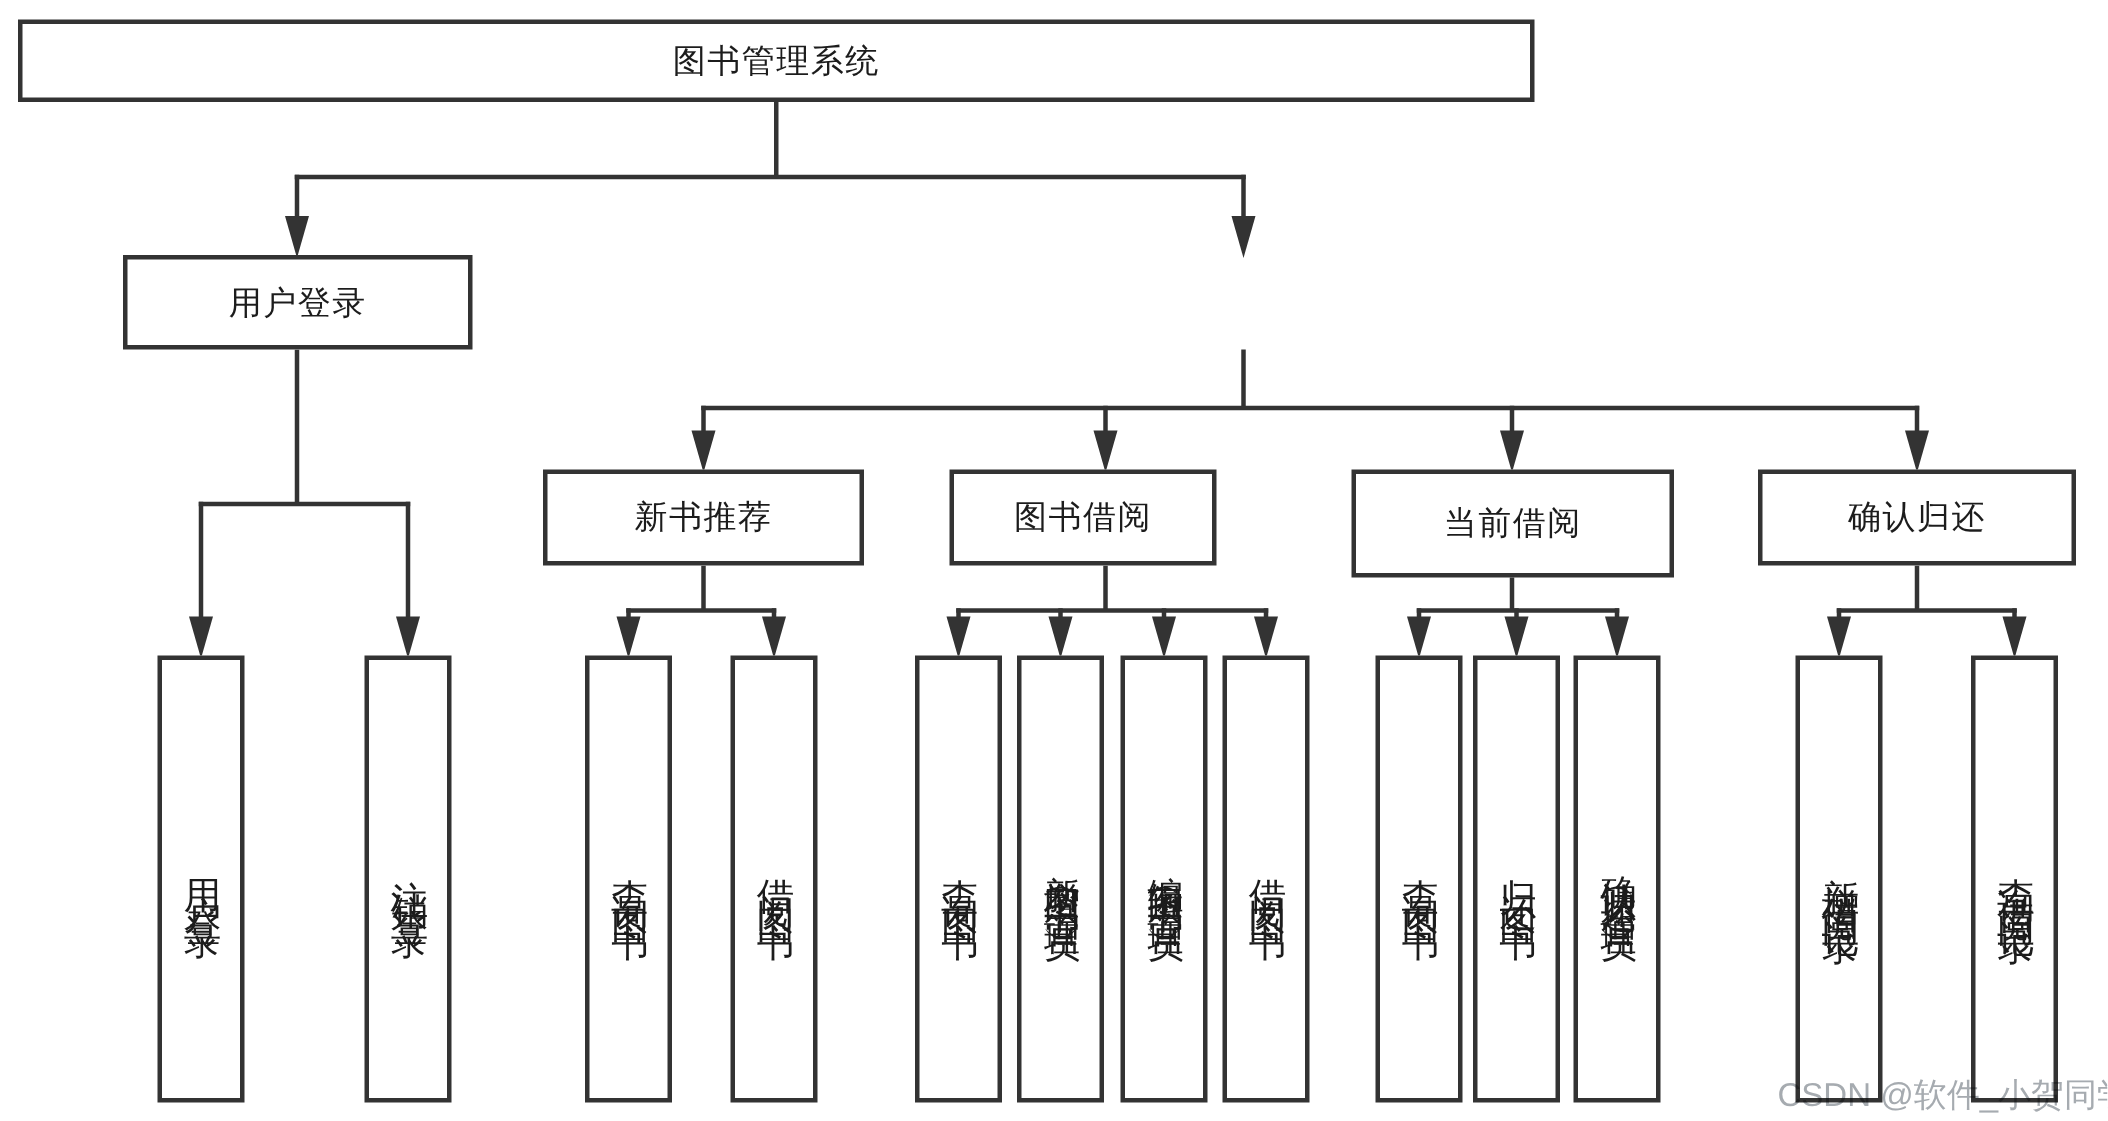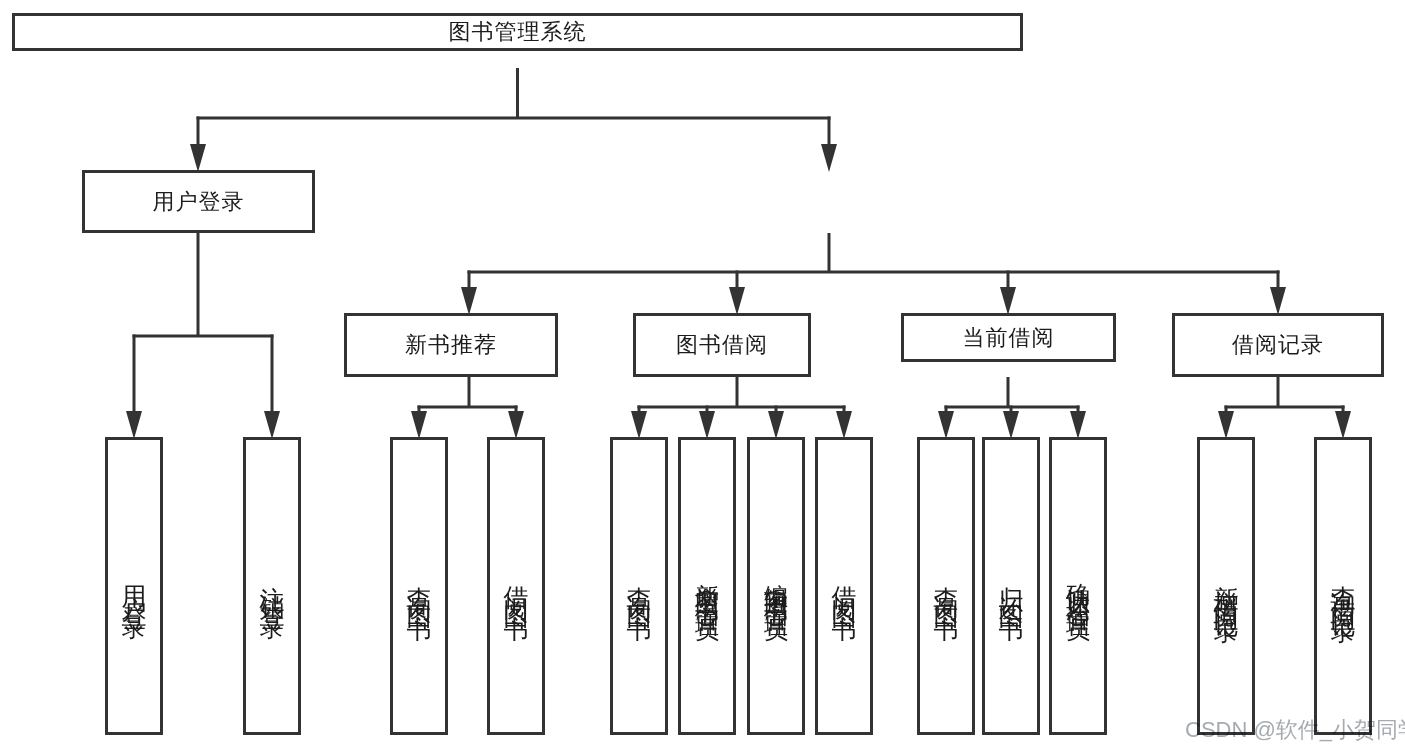--- a/index.html
+++ b/index.html
@@ -88,39 +88,39 @@
       <polygon points="768,411 784,411 776,439"></polygon>
       <polygon points="836,411 852,411 844,439"></polygon>
       <polygon points="938,411 954,411 946,439"></polygon>
       <polygon points="1003,411 1019,411 1011,439"></polygon>
       <polygon points="1070,411 1086,411 1078,439"></polygon>
       <polygon points="1218,411 1234,411 1226,439"></polygon>
       <polygon points="1335,411 1351,411 1343,439"></polygon>
     </g>
   </svg>
 
-  <div class="node h-node" style="left:12px;top:13px;width:1011px;height:38px">
+  <div class="node h-node" style="left:12px;top:13px;width:1011px;height:55px">
     <span>图书管理系统</span>
   </div>
 
   <div class="node h-node" style="left:82px;top:170px;width:233px;height:63px">
     <span>用户登录</span>
   </div>
 
-  <div class="node h-node" style="left:344px;top:313px;width:214px;height:64px">
+  <div class="node h-node" style="left:362px;top:313px;width:214px;height:64px">
     <span>新书推荐</span>
   </div>
   <div class="node h-node" style="left:633px;top:313px;width:178px;height:64px">
     <span>图书借阅</span>
   </div>
-  <div class="node h-node" style="left:901px;top:313px;width:215px;height:49px">
+  <div class="node h-node" style="left:901px;top:313px;width:215px;height:72px">
     <span>当前借阅</span>
   </div>
   <div class="node h-node" style="left:1172px;top:313px;width:212px;height:64px">
-    <span>借阅记录</span>
+    <span>确认归还</span>
   </div>
 
   <div class="node v-node" style="left:105px;top:437px;width:58px;height:298px">
     <span>用户登录</span>
   </div>
   <div class="node v-node" style="left:243px;top:437px;width:58px;height:298px">
     <span>注销登录</span>
   </div>
 
   <div class="node v-node" style="left:390px;top:437px;width:58px;height:298px">

